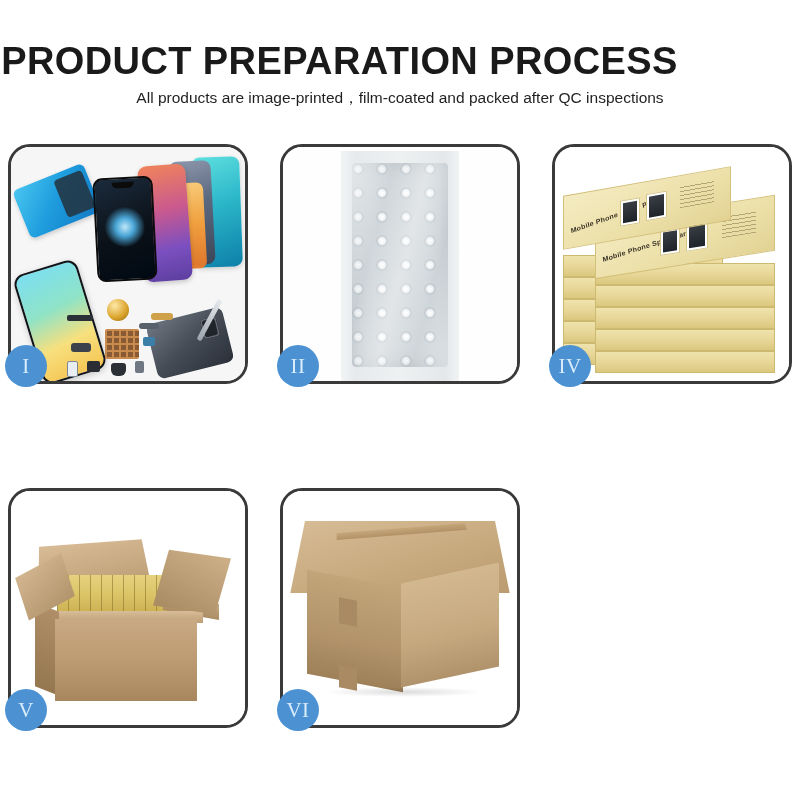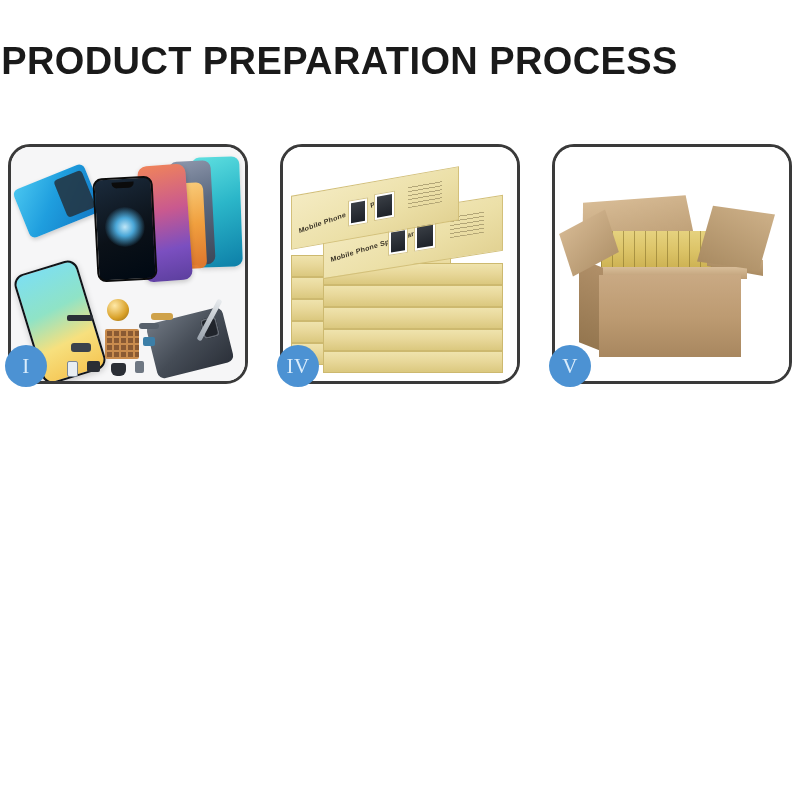--- a/index.html
+++ b/index.html
@@ -424,20 +424,21 @@
     background: radial-gradient(ellipse at center, rgba(0,0,0,.14), rgba(0,0,0,0) 70%);
   }
 </style>
 </head>
 <body>
 
 <div class="page">
 
   <div class="header">
     <div class="title">PRODUCT PREPARATION PROCESS</div>
+    <div class="subtitle">All products are image-printed，film-coated and packed after QC inspections</div>
   </div>
 
   <div class="grid">
 
     <div class="panel">
       <div class="panel-inner p1">
         <div class="stage">
           <div class="ph-adh"></div>
           <div class="ph-teal"></div>
           <div class="ph-pink"></div>
@@ -456,20 +457,28 @@
           <div class="dot d5"></div>
           <div class="dot d6"></div>
           <div class="dot d7"></div>
           <div class="dot d8"></div>
           <div class="dot d9"></div>
         </div>
       </div>
       <div class="badge">I</div>
     </div>
 
+    <div class="panel">
+      <div class="panel-inner p2">
+        <div class="bw-bag"></div>
+        <div class="bw-pack"></div>
+        <div class="bw-sheen"></div>
+      </div>
+      <div class="badge">II</div>
+    </div>
 
 
     <div class="panel">
       <div class="panel-inner p4">
         <div class="stack">
 
           <div class="sbox" style="left:8px;  top:196px; width:160px; height:22px;"></div>
           <div class="sbox" style="left:8px;  top:174px; width:160px; height:22px;"></div>
           <div class="sbox" style="left:8px;  top:152px; width:160px; height:22px;"></div>
           <div class="sbox" style="left:8px;  top:130px; width:160px; height:22px;"></div>
@@ -507,15 +516,27 @@
         <div class="c5-flapFar"></div>
         <div class="c5-rim"></div>
         <div class="c5-side"></div>
         <div class="c5-body"></div>
         <div class="c5-flapL"></div>
         <div class="c5-flapR"></div>
       </div>
       <div class="badge">V</div>
     </div>
 
+    <div class="panel">
+      <div class="panel-inner p6">
+        <div class="c6-top"></div>
+        <div class="c6-tape-top"></div>
+        <div class="c6-frontL"></div>
+        <div class="c6-frontR"></div>
+        <div class="c6-tab1"></div>
+        <div class="c6-tab2"></div>
+        <div class="c6-shadow"></div>
+      </div>
+      <div class="badge">VI</div>
+    </div>
 
   </div>
 </div>
 
 </body></html>

